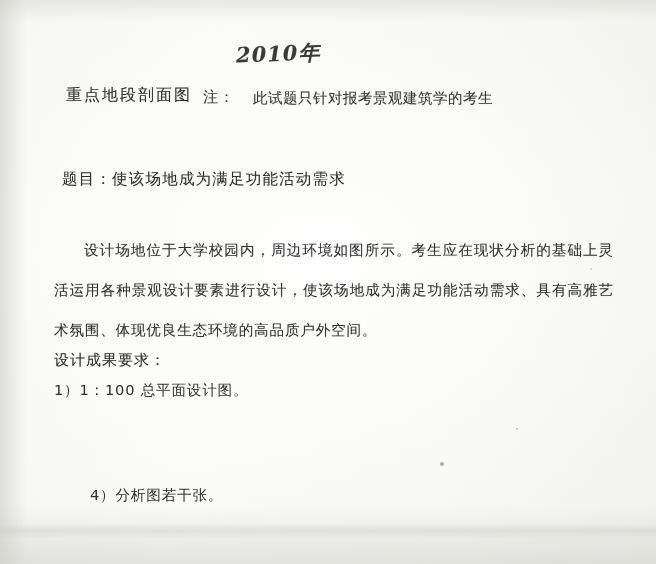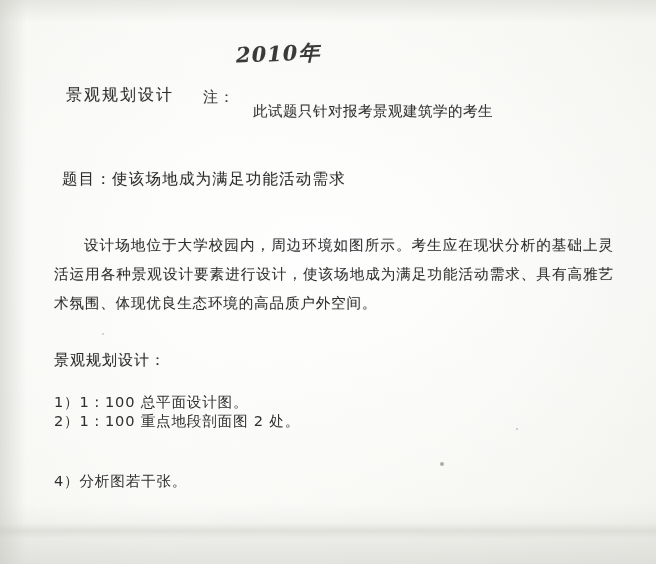--- a/index.html
+++ b/index.html
@@ -79,41 +79,41 @@
   }
   #title-note-label {
     left: 203px;
     top: 88px;
     font-size: 15px;
     letter-spacing: 1px;
     color: #3a3a3a;
   }
   #title-note-text {
     left: 253px;
-    top: 102px;
+    top: 89px;
     font-size: 14.5px;
     letter-spacing: 0.5px;
     color: #333;
   }
 
   #question-line {
     left: 62px;
     top: 169px;
     font-size: 15.5px;
     letter-spacing: 1.2px;
     color: #2c2c2c;
   }
 
   #body-paragraph {
     position: absolute;
     left: 54px;
     top: 230px;
     width: 560px;
     font-size: 14.6px;
-    line-height: 29px;
+    line-height: 40px;
     letter-spacing: 0.8px;
     color: #303030;
     text-indent: 30px;
     text-align: justify;
     text-shadow: 0 0 1px rgba(120,120,120,0.3);
   }
 
   #requirements-heading {
     left: 54px;
     top: 351px;
@@ -122,24 +122,24 @@
     color: #2c2c2c;
   }
 
   .req-item {
     position: absolute;
     left: 54px;
     font-size: 14.6px;
     letter-spacing: 0.8px;
     color: #2f2f2f;
   }
-  #req-1 { top: 381px; margin-top: 12px; }
+  #req-1 { top: 381px; }
   #req-2 { top: 412px; }
   #req-3 { top: 443px; }
-  #req-4 { top: 472px; }
+  #req-4 { top: 486px; margin-left: 36px; }
 
   
   .speck {
     position: absolute;
     background: #8d8d8a;
     border-radius: 50%;
     opacity: 0.7;
     pointer-events: none;
   }
   #speck-1 { left: 440px; top: 462px; width: 4px; height: 4px; }
@@ -157,34 +157,33 @@
 </style>
 </head>
 <body>
 
 <div id="page">
 
   <div id="paper-texture"></div>
 
   <div class="scan-text" id="handwritten-year">2010年</div>
 
-  <div class="scan-text" id="title-subject">景观规划设计</div>
+  <div class="scan-text" id="title-subject">重点地段剖面图</div>
 
   <div class="scan-text" id="title-note-label">注：</div>
 
   <div class="scan-text" id="title-note-text">此试题只针对报考景观建筑学的考生</div>
 
   <div class="scan-text" id="question-line">题目：使该场地成为满足功能活动需求</div>
 
   <div id="body-paragraph">设计场地位于大学校园内，周边环境如图所示。考生应在现状分析的基础上灵活运用各种景观设计要素进行设计，使该场地成为满足功能活动需求、具有高雅艺术氛围、体现优良生态环境的高品质户外空间。</div>
 
-  <div class="scan-text" id="requirements-heading">景观规划设计：</div>
+  <div class="scan-text" id="requirements-heading">设计成果要求：</div>
 
   <div class="req-item" id="req-1">1）1：100 总平面设计图。</div>
-  <div class="req-item" id="req-2">2）1：100 重点地段剖面图 2 处。</div>
   <div class="req-item" id="req-4">4）分析图若干张。</div>
 
   <div class="speck" id="speck-1"></div>
   <div class="speck" id="speck-2"></div>
   <div class="speck" id="speck-3"></div>
   <div class="speck" id="speck-4"></div>
 
   <div id="scan-band"></div>
   <div id="edge-shadow-left"></div>
   <div id="edge-shadow-top"></div>

